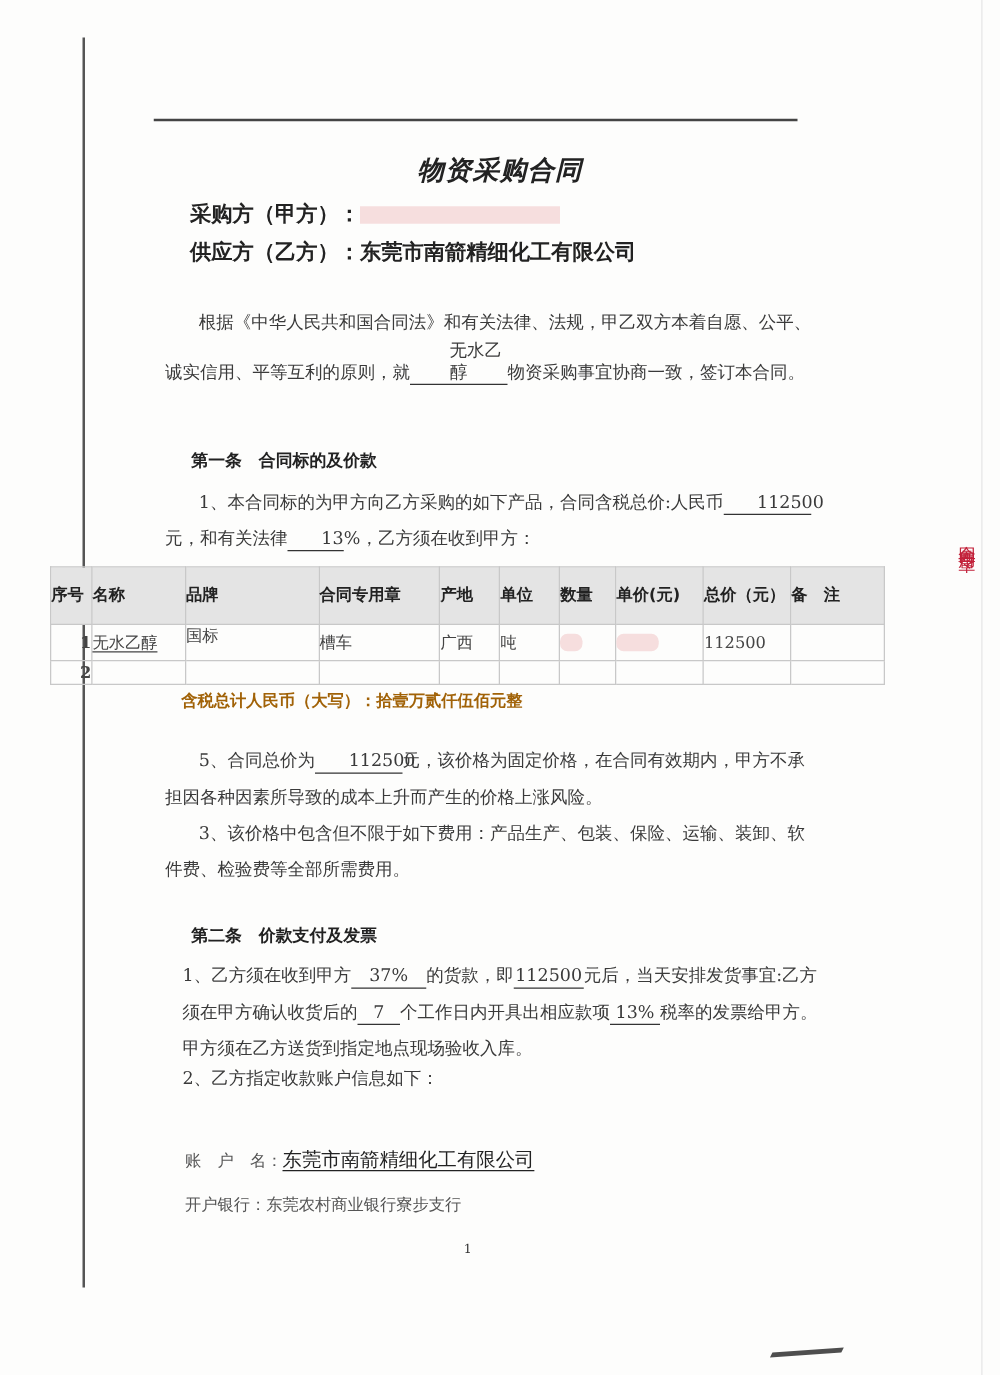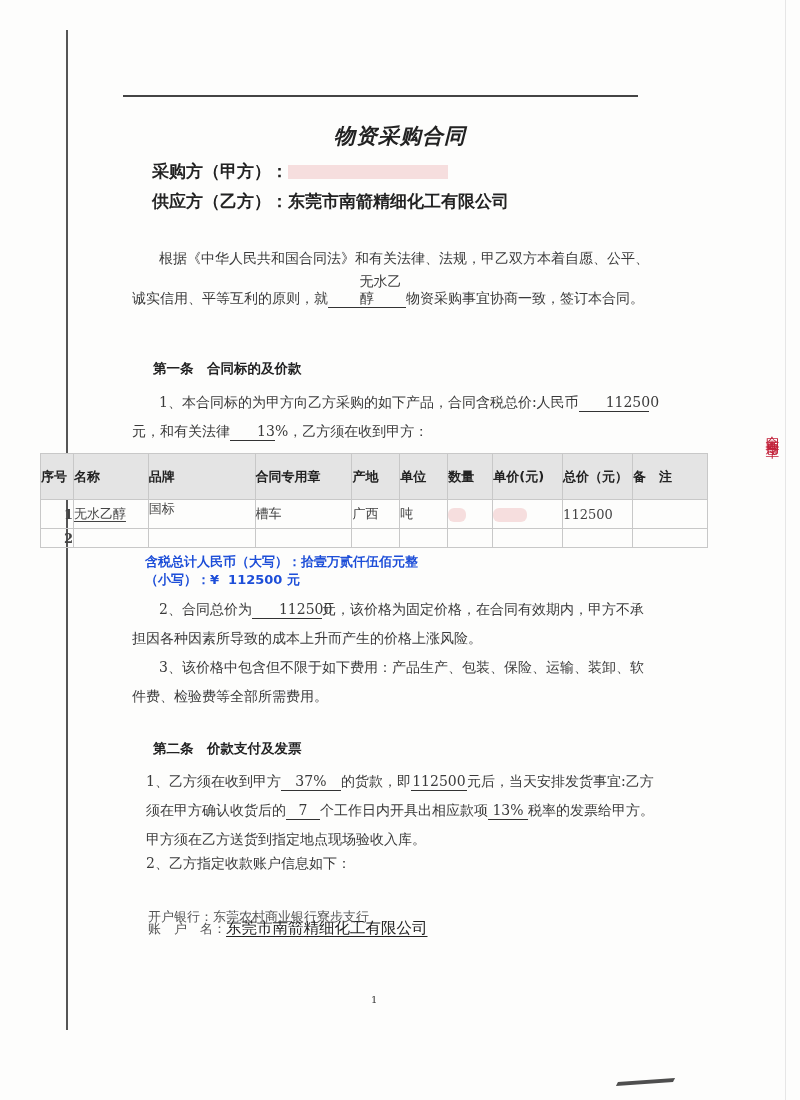--- a/index.html
+++ b/index.html
@@ -15,21 +15,21 @@
   .para { position:absolute; left:132px; width:520px; font-size:14px; line-height:29px; color:#3a3a3a; }
   .indent { text-indent:27px; }
   .u { text-decoration:underline; text-underline-offset:3px; }
   .blank { display:inline-block; border-bottom:1px solid #333; text-align:center; line-height:17px; }
   .heading { position:absolute; left:153px; font-size:13.5px; font-weight:bold; color:#222; font-family:"DejaVu Sans","Liberation Sans",sans-serif; }
   table.items { position:absolute; left:40px; top:453px; width:668px; border-collapse:collapse; font-size:13px; }
   table.items td, table.items th { border:1px solid #c8c8c8; text-align:left; padding:0; }
   table.items th { background:#e4e4e4; font-weight:bold; color:#222; height:45px; font-family:"DejaVu Sans","Liberation Sans",sans-serif; line-height:17px; }
   table.items td { height:28px; color:#444; }
   table.items tr.r2 td { height:18px; }
-  .totalbox { position:absolute; left:145px; top:553px; font-size:13px; font-weight:bold; color:#1d4ed8; line-height:18px; font-family:"DejaVu Sans","Liberation Sans",sans-serif; }
+  .totalbox { position:absolute; left:145px; top:553px; font-size:13px; font-weight:bold; color:#a16207; line-height:18px; font-family:"DejaVu Sans","Liberation Sans",sans-serif; }
   .acct { position:absolute; left:148px; font-size:13px; color:#555; }
   .acct-name { font-family:"DejaVu Sans","Liberation Sans",sans-serif; font-size:15.5px; color:#222; text-decoration:underline; text-underline-offset:3px; }
   .page-num { position:absolute; left:371px; top:994px; font-size:10px; color:#333; }
   .stamp { position:absolute; left:760px; top:425px; width:22px; height:140px; color:#c2213a; font-size:14px;
            writing-mode:vertical-rl; font-family:"DejaVu Sans","Liberation Sans",sans-serif; letter-spacing:2px; }
   .sig { position:absolute; left:618px; top:1080px; width:55px; height:4px; background:#222; transform:skewX(-30deg) rotate(-4deg); opacity:.8; }
 </style>
 </head>
 <body>
 
@@ -104,40 +104,39 @@
         <td></td>
         <td></td>
         <td></td>
         <td></td>
   </tr>
 </tbody>
   </table>
 
 <div class="totalbox">
   <div><span>含税总计人民币（大写）：</span><span>拾壹万贰仟伍佰元整</span></div>
-  <div><span>（小写）：¥</span>&nbsp;&nbsp;<span>112500</span>&nbsp;<span>元</span></div>
 </div>
 
 <div class="para indent" style="top:595px">
-  <span>2、合同总价为</span><span class="blank" style="width:70px">112500</span><span>元，该价格为固定价格，在合同有效期内，甲方不承担因各种因素所导致的成本上升而产生的价格上涨风险。</span>
+  <span>5、合同总价为</span><span class="blank" style="width:70px">112500</span><span>元，该价格为固定价格，在合同有效期内，甲方不承担因各种因素所导致的成本上升而产生的价格上涨风险。</span>
 </div>
 
 <div class="para indent" style="top:653px">3、该价格中包含但不限于如下费用：产品生产、包装、保险、运输、装卸、软件费、检验费等全部所需费用。</div>
 
 <div class="heading" style="top:740px">第二条　价款支付及发票</div>
 
 <div class="para" style="top:767px;left:146px;width:510px">
   <span>1、乙方须在收到甲方</span><span class="blank" style="width:60px">37%</span><span>的货款，即</span><span class="blank" style="width:56px">112500</span><span>元后，当天安排发货事宜:乙方须在甲方确认收货后的</span><span class="blank" style="width:34px">7</span><span>个工作日内开具出相应款项</span><span class="blank" style="width:40px">13%</span><span>税率的发票给甲方。甲方须在乙方送货到指定地点现场验收入库。</span>
 </div>
 
 <div class="para" style="top:849px;left:146px">2、乙方指定收款账户信息如下：</div>
 
 <div class="acct" style="top:918px">
   <span>账　户　名：</span><span class="acct-name">东莞市南箭精细化工有限公司</span>
 </div>
-<div class="acct" style="top:908px">
+<div class="acct" style="top:955px">
   <span>开户银行：</span><span>东莞农村商业银行寮步支行</span>
 </div>
 
 <div class="page-num">1</div>
 
 <div class="stamp">合同专用章</div>
 <div class="sig"></div>
 
 </body></html>

